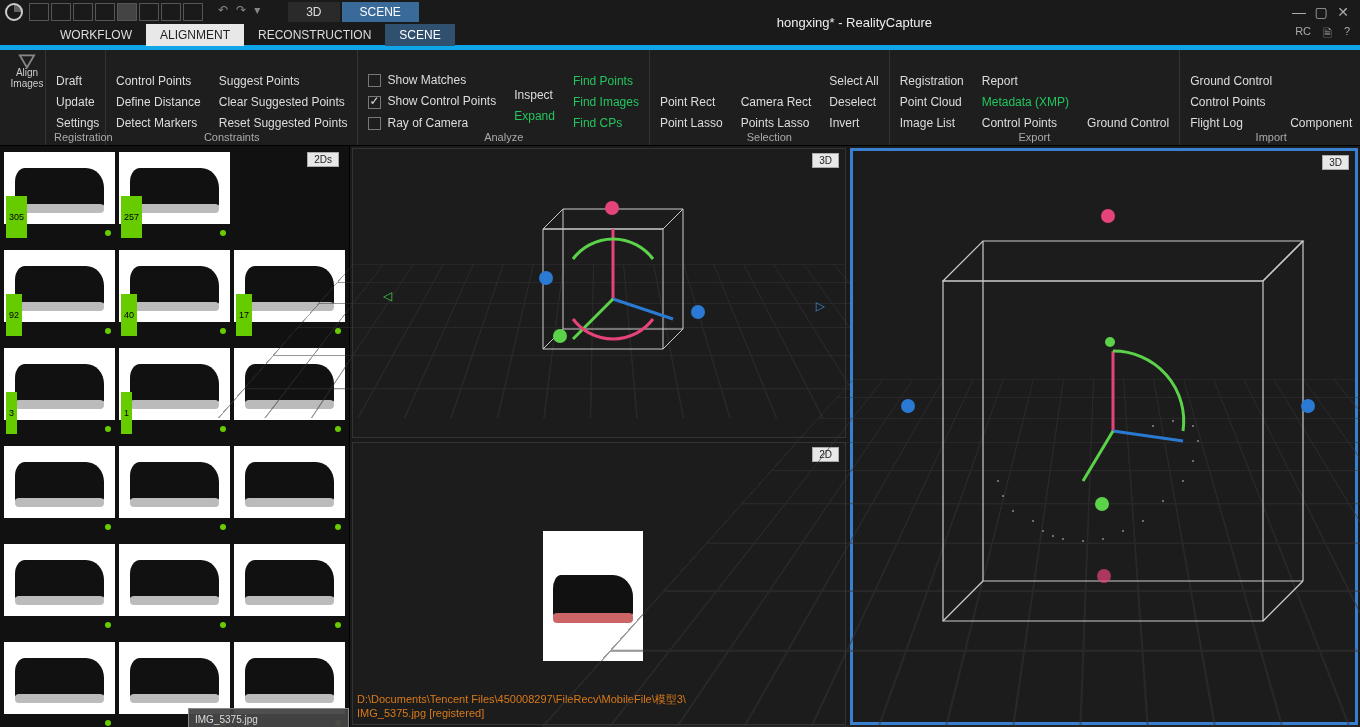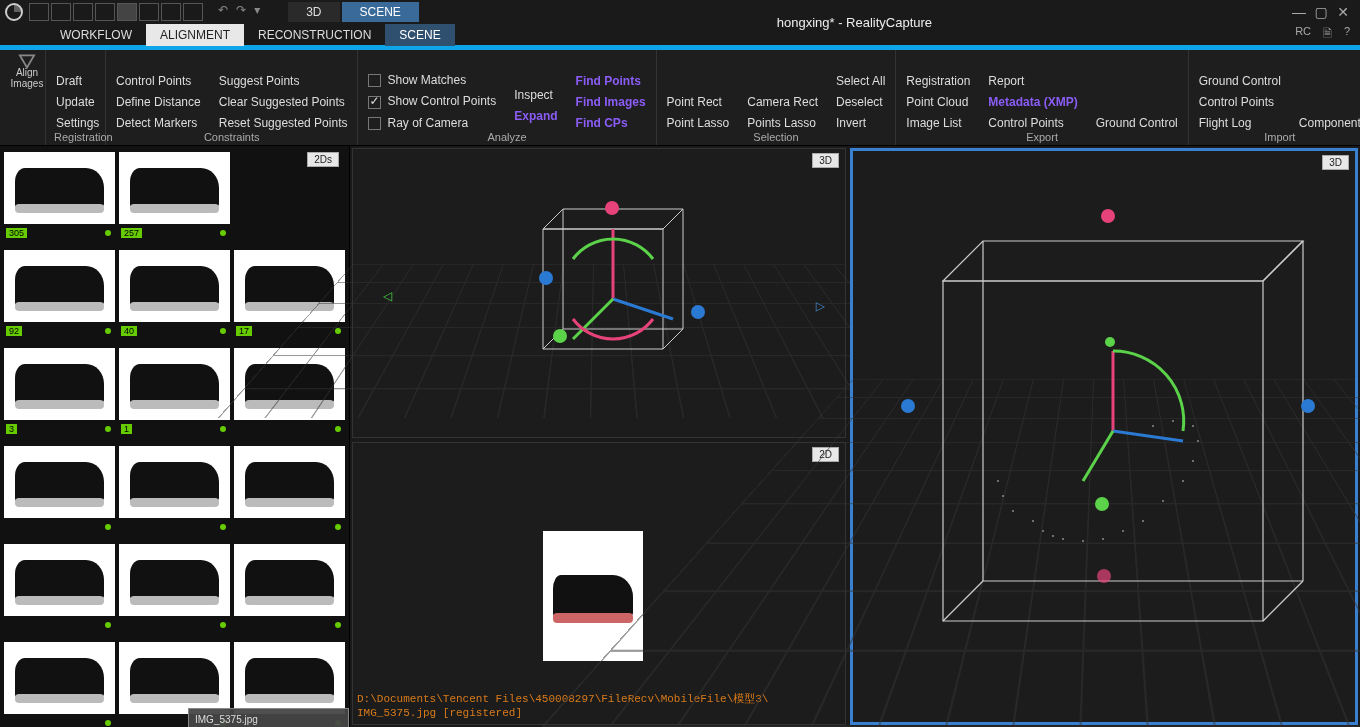--- a/index.html
+++ b/index.html
@@ -22,21 +22,21 @@
   .menubar .mitem.active { background:#e8e8e8; color:#222; }
   .menubar .mitem.highlight { background:#305070; color:#fff; }
   .menubar .right { margin-left:auto; display:flex; gap:12px; padding-right:10px; color:#aaa; font-size:11px; }
   
   .ribbon { height:96px; background:#1e1e1e; display:flex; border-bottom:1px solid #000; }
   .rgroup { border-right:1px solid #333; padding:4px 8px 0 8px; display:flex; flex-direction:column; }
   .rgroup .rcontent { flex:1; display:flex; gap:14px; padding-top:2px;align-items:flex-end; }
   .rgroup .rlabel { text-align:center; color:#aaa; font-size:11px; padding-bottom:2px; }
   .rcol { display:flex; flex-direction:column; gap:5px; }
   .rcmd { color:#ddd; white-space:nowrap; cursor:pointer; padding:1px 2px; }
-  .rcmd.dim { color:#8b5cf6;font-weight:bold; }
+  .rcmd.dim { color:#22c55e; }
   .rcmd .chk { display:inline-block; width:13px; height:13px; border:1px solid #777; margin-right:6px; vertical-align:middle; position:relative; }
   .rcmd .chk.checked::after { content:"✓"; position:absolute; top:-3px; left:0; color:#ddd; font-size:12px; }
   .align-images { width:38px; text-align:center; color:#ccc; font-size:10px; line-height:11px; padding-top:2px; }
   .align-images .icon { font-size:22px; color:#888; }
   
   .main { display:flex; height:581px; }
   .thumbs-panel { width:350px; background:#111; overflow:hidden; position:relative; border-right:1px solid #000; }
   .viewarea { flex:1; display:flex; }
   .leftviews { width:498px; display:flex; flex-direction:column; }
   .view3d-small { height:290px; background:#1c1c1c; position:relative; border:1px solid #333; margin:2px; }
@@ -45,32 +45,32 @@
   .viewtag { position:absolute; top:4px; right:6px; background:#e8e8e8; color:#222; font-size:10px; padding:1px 6px; border:1px solid #aaa; }
   .grid-floor { position:absolute; left:0; right:0; bottom:0; top:40%; background:
     repeating-linear-gradient(to right, #333 0 1px, transparent 1px 30px),
     repeating-linear-gradient(to bottom, #333 0 1px, transparent 1px 30px);
     opacity:0.5; transform:perspective(400px) rotateX(55deg); transform-origin:top center; }
   
   .thumb-grid { padding:6px 4px; display:grid; grid-template-columns:repeat(3,1fr); gap:6px 4px; }
   .thumb { background:#fff; height:72px; position:relative; display:flex; align-items:center; justify-content:center; }
   .thumb .shoe { width:80%; height:40px; background:#111; border-radius:10px 18px 6px 4px / 14px 20px 4px 4px; position:relative; }
   .thumb .shoe::after { content:""; position:absolute; left:0; right:0; bottom:-5px; height:9px; background:#bbb; border-radius:4px; }
-  .thumb .tag { position:absolute; left:2px; bottom:-14px; background:#6c0; color:#000; font-size:9px; padding:0 3px; }
+  .thumb .tag { position:absolute; left:2px; bottom:-14px; background:#6c0; color:#000; font-size:9px; padding:16px 3px; }
   .thumb .dot { position:absolute; right:4px; bottom:-12px; width:6px; height:6px; background:#6c0; border-radius:50%; }
   .thumb-row-gap { height:14px; grid-column:1/-1; }
   .thumbs-tag { position:absolute; top:6px; right:10px; background:#e8e8e8; color:#222; font-size:10px; padding:1px 6px; border:1px solid #aaa; z-index:5; }
   
   .tooltip-box { position:absolute; left:188px; top:562px; background:rgba(70,70,70,.95); border:1px solid #888; padding:4px 6px; color:#ddd; font-size:10px; line-height:13px; z-index:10; white-space:nowrap; }
   
   .shoe-card { position:absolute; left:190px; top:88px; width:100px; height:130px; background:#fff; display:flex; align-items:center; justify-content:center; }
   .shoe-card .shoe { width:80px; height:42px; background:#111; border-radius:8px 20px 6px 4px / 14px 22px 4px 4px; position:relative; }
   .shoe-card .shoe::after { content:""; position:absolute; left:0; right:0; bottom:-6px; height:10px; background:#c66; border-radius:4px; }
   
-  .status { position:absolute; left:4px; bottom:4px; color:#d87a1a; font-size:11px; line-height:14px;font-family:Liberation Mono, monospace; }
+  .status { position:absolute; left:4px; bottom:4px; color:#d87a1a; font-size:11px; line-height:14px; }
   
   .gizmo-dot { position:absolute; width:14px; height:14px; border-radius:50%; }
   .red { background:#e6437a; } .green { background:#5bd24a; } .blue { background:#2a7ad4; }
 </style>
 </head>
 <body>
 
 <div class="titlebar">
   <div class="logo">
     <svg width="20" height="20" viewBox="0 0 20 20">

